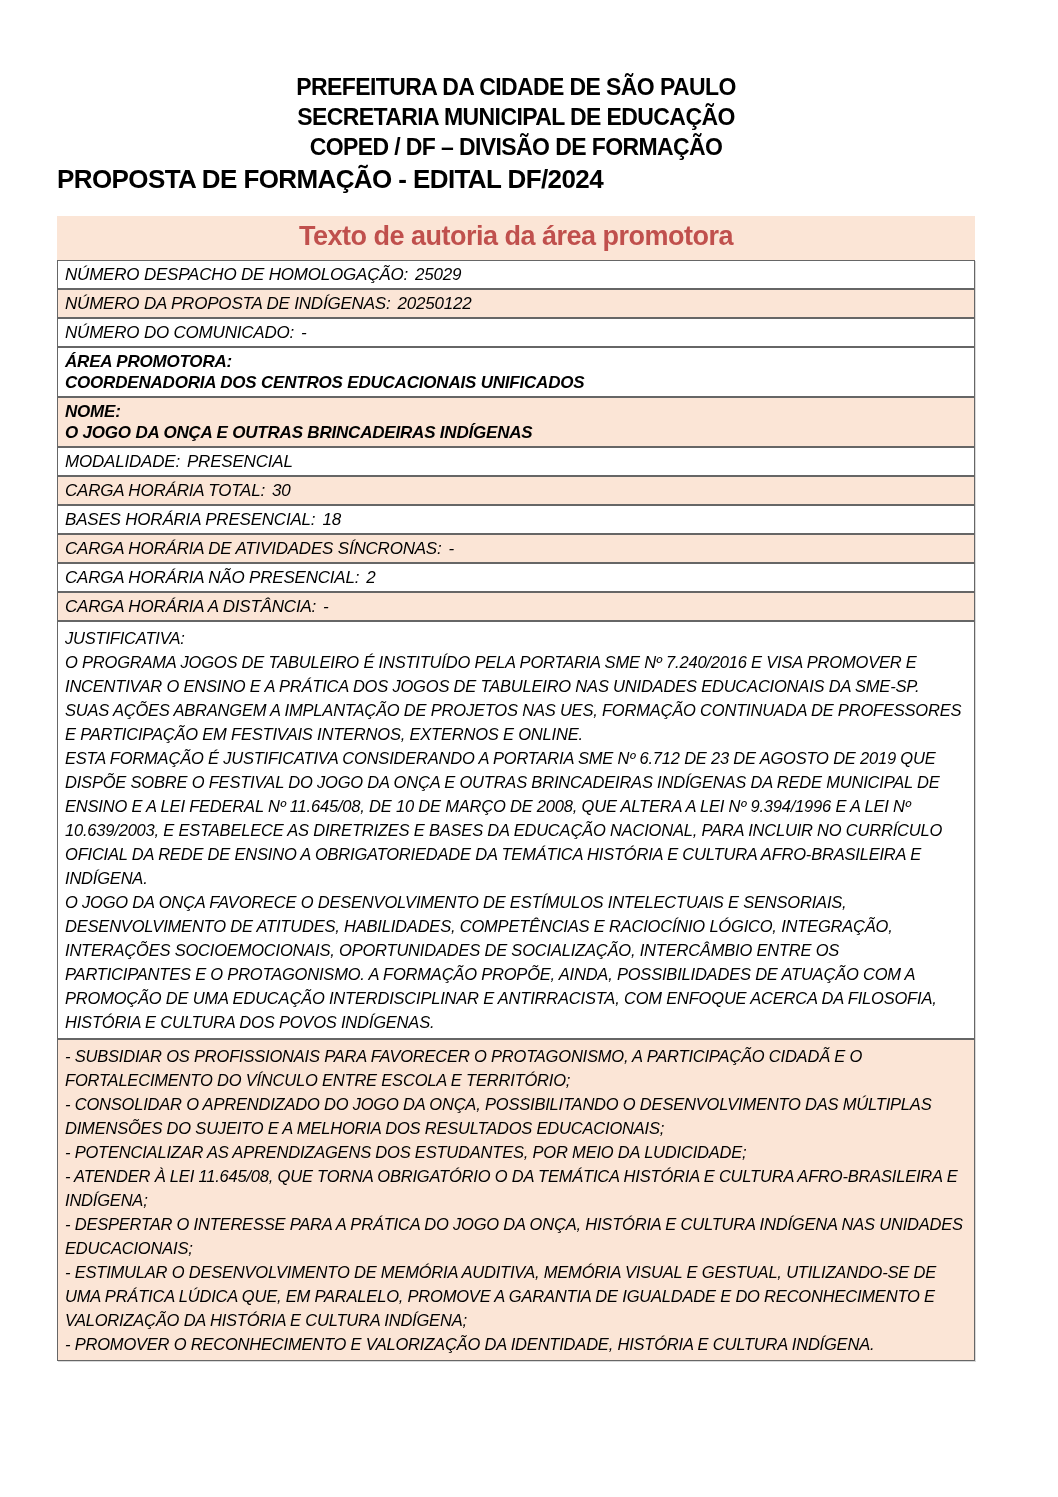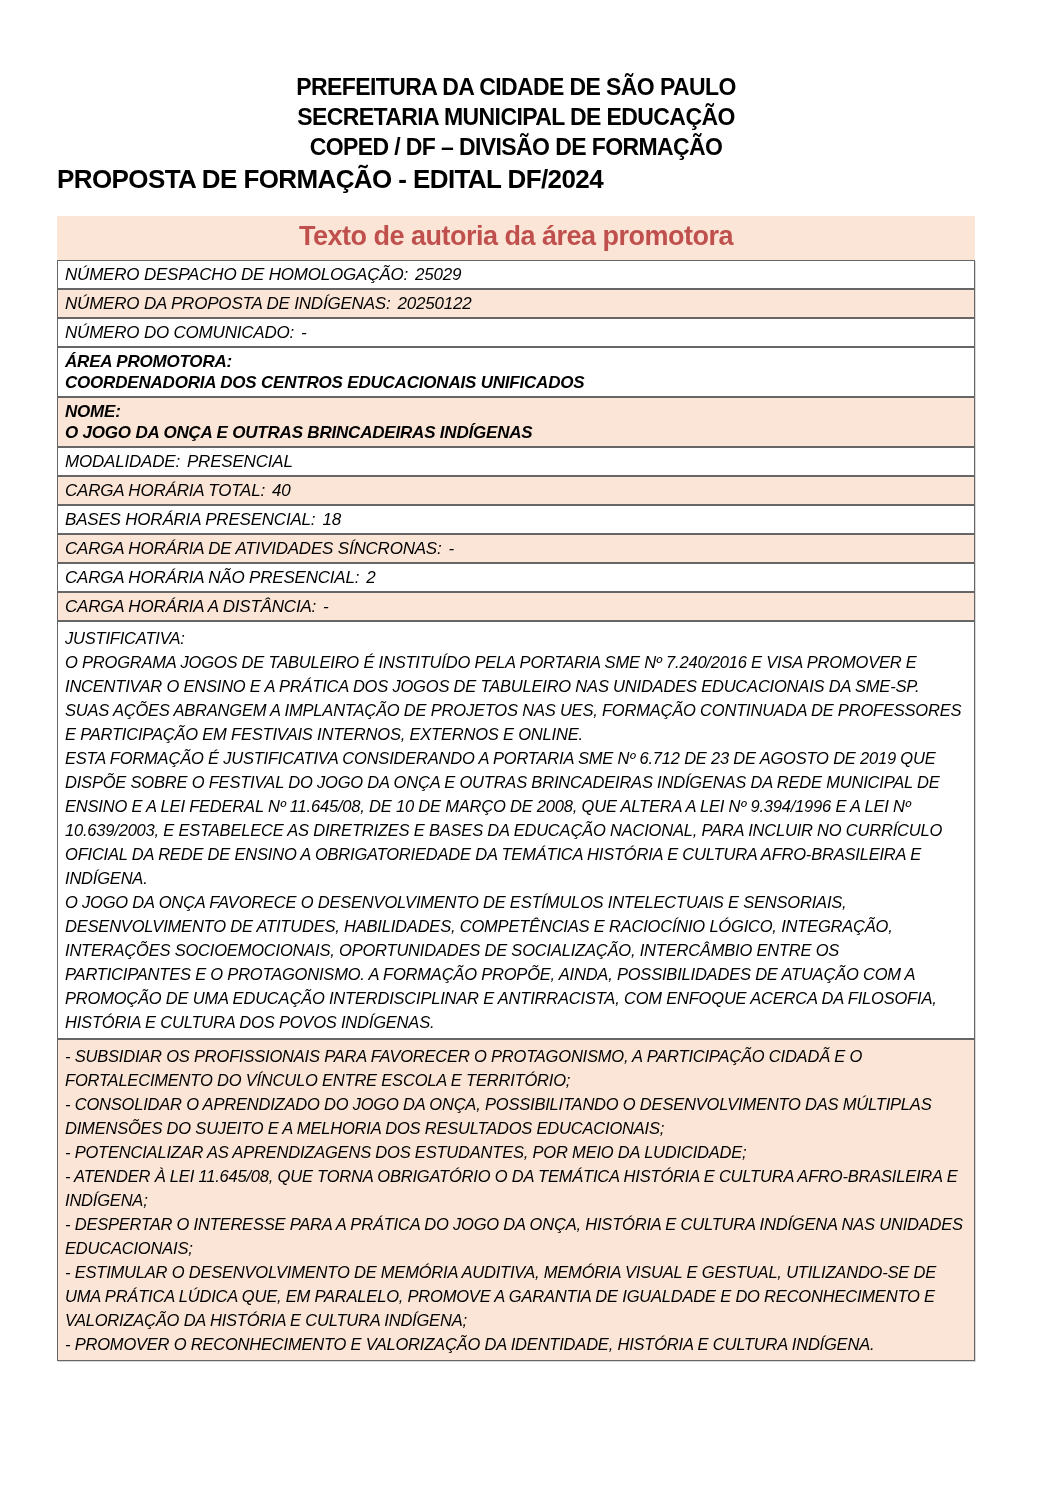--- a/index.html
+++ b/index.html
@@ -87,21 +87,21 @@
   <div class="row peach bold stacked">
     <span class="lbl">NOME:</span>
       <span class="val">O JOGO DA ONÇA E OUTRAS BRINCADEIRAS INDÍGENAS</span>
   </div>
 
   <div class="row">
     <span class="lbl">MODALIDADE:</span><span class="val">PRESENCIAL</span>
   </div>
 
   <div class="row peach">
-    <span class="lbl">CARGA HORÁRIA TOTAL:</span><span class="val">40</span>
+    <span class="lbl">CARGA HORÁRIA TOTAL:</span><span class="val">30</span>
   </div>
 
   <div class="row">
     <span class="lbl">BASES HORÁRIA PRESENCIAL:</span><span class="val">18</span>
   </div>
 
   <div class="row peach">
     <span class="lbl">CARGA HORÁRIA DE ATIVIDADES SÍNCRONAS:</span><span class="val">-</span>
   </div>
 

